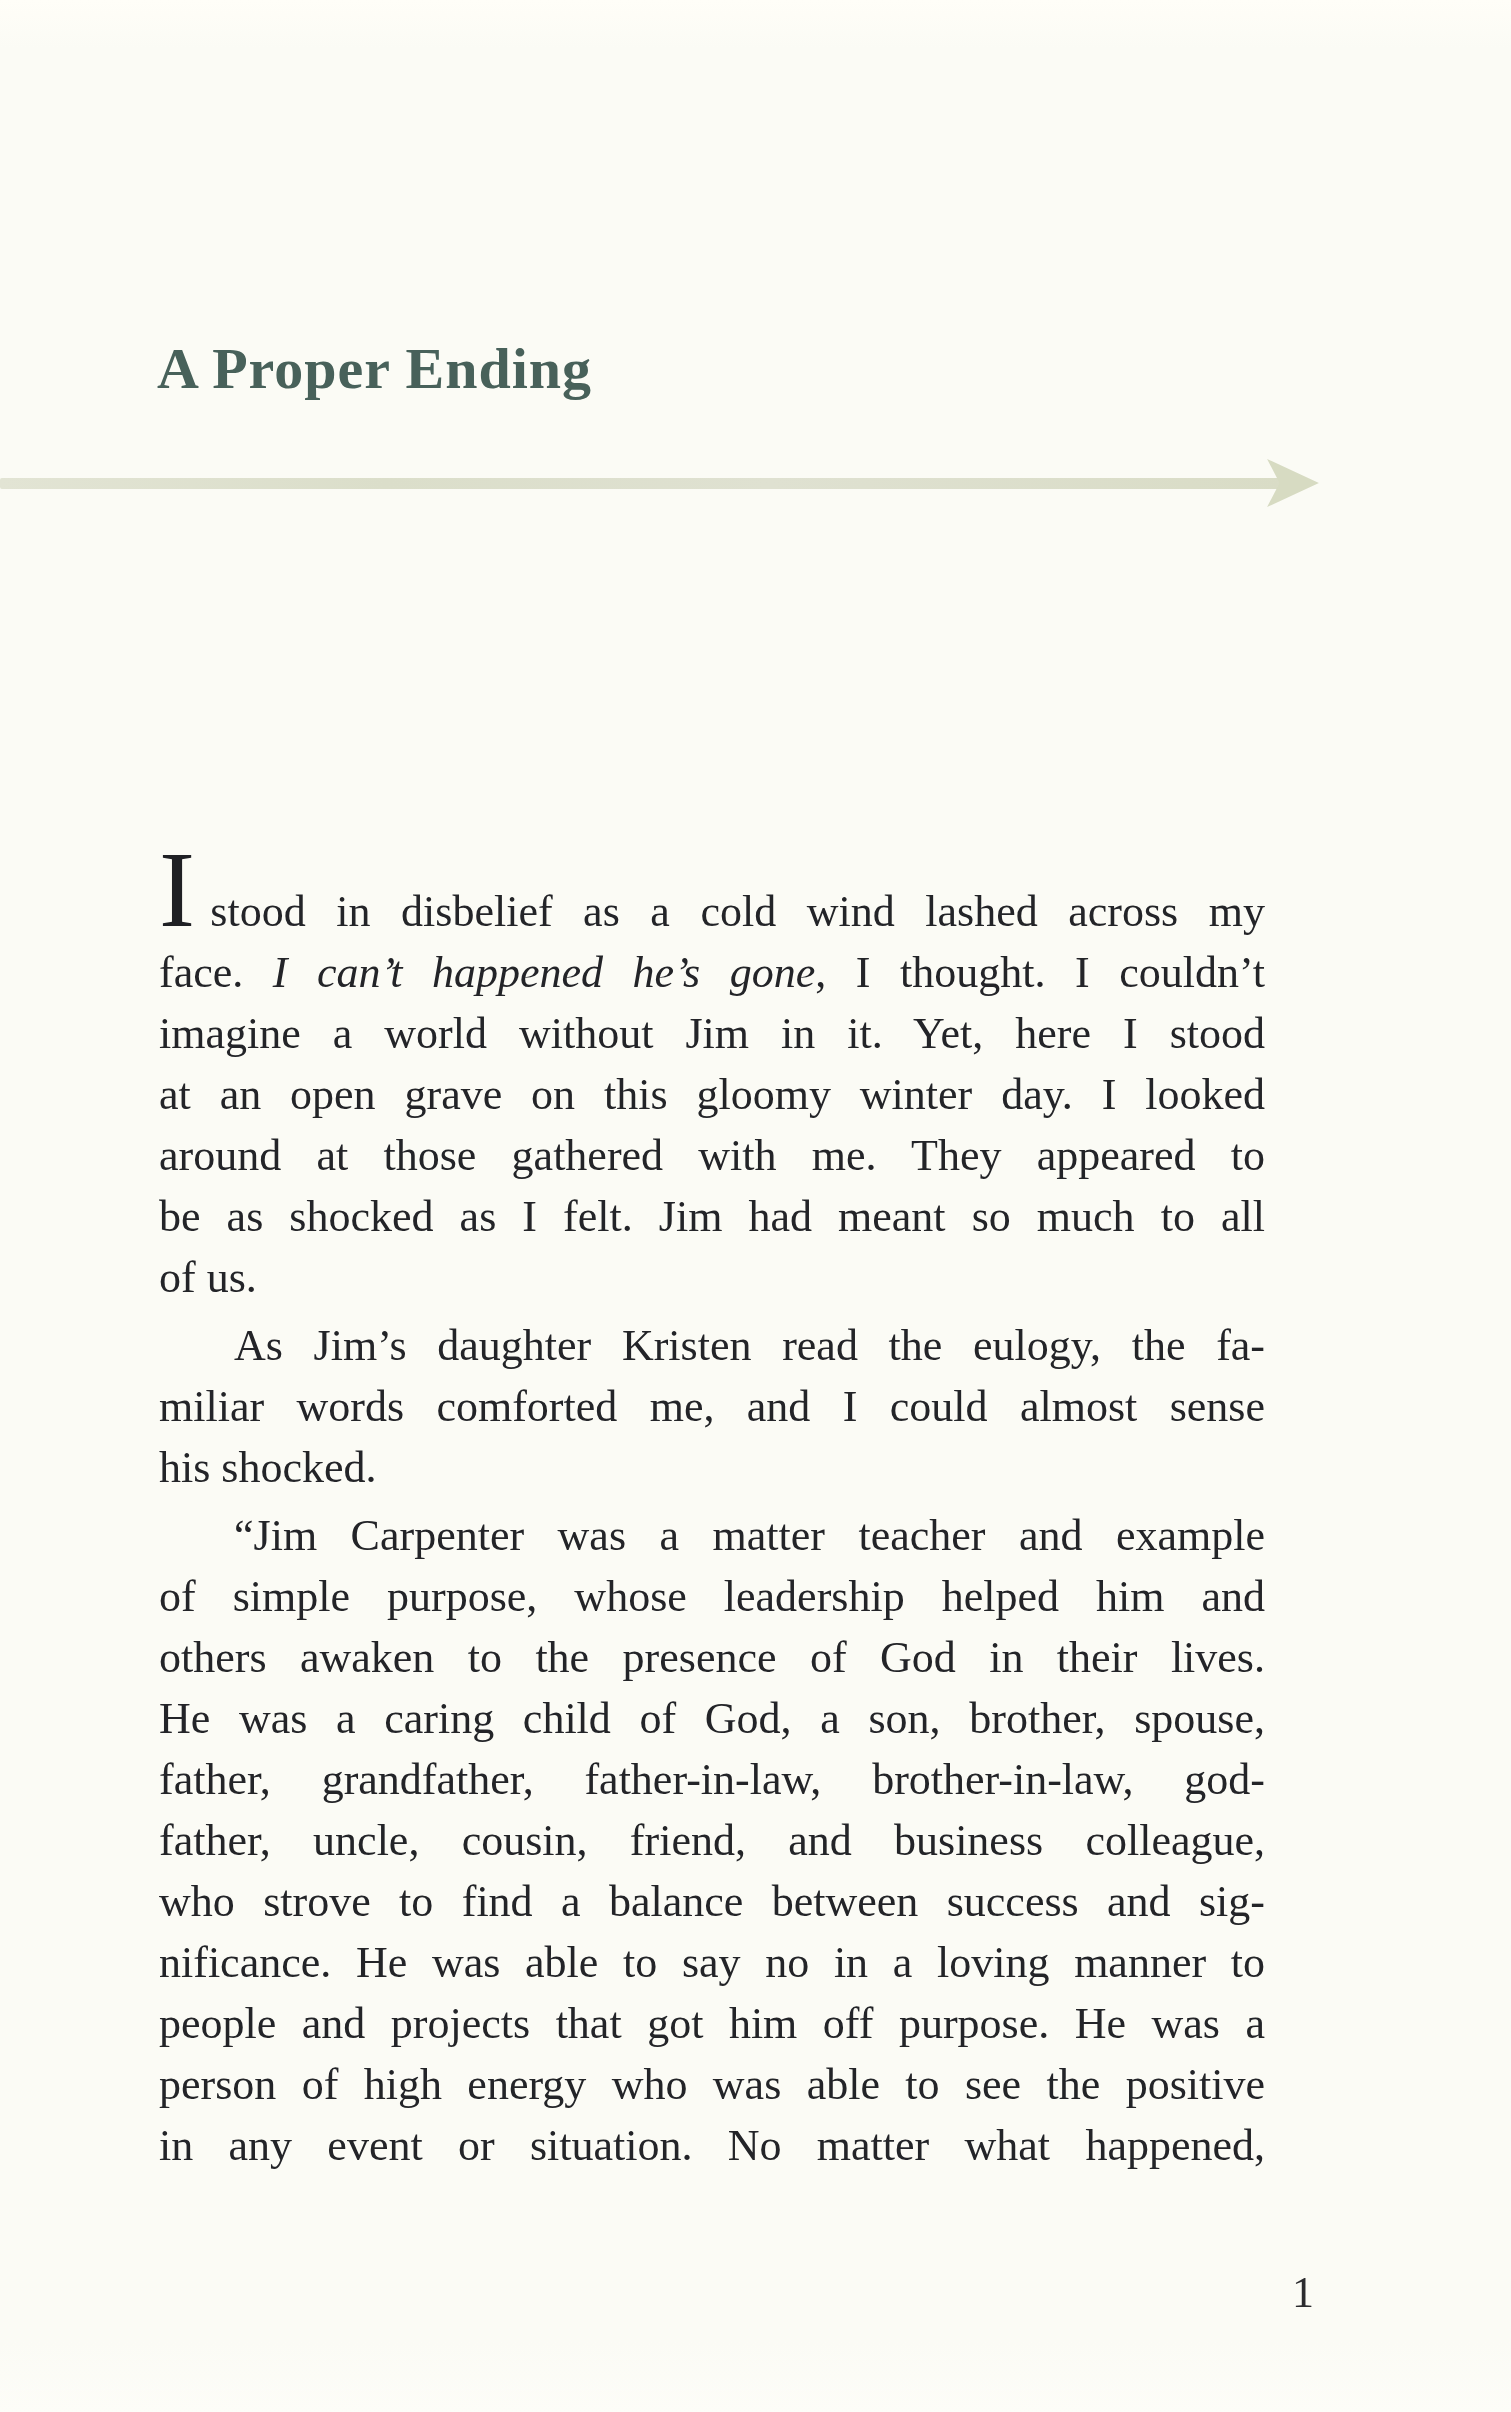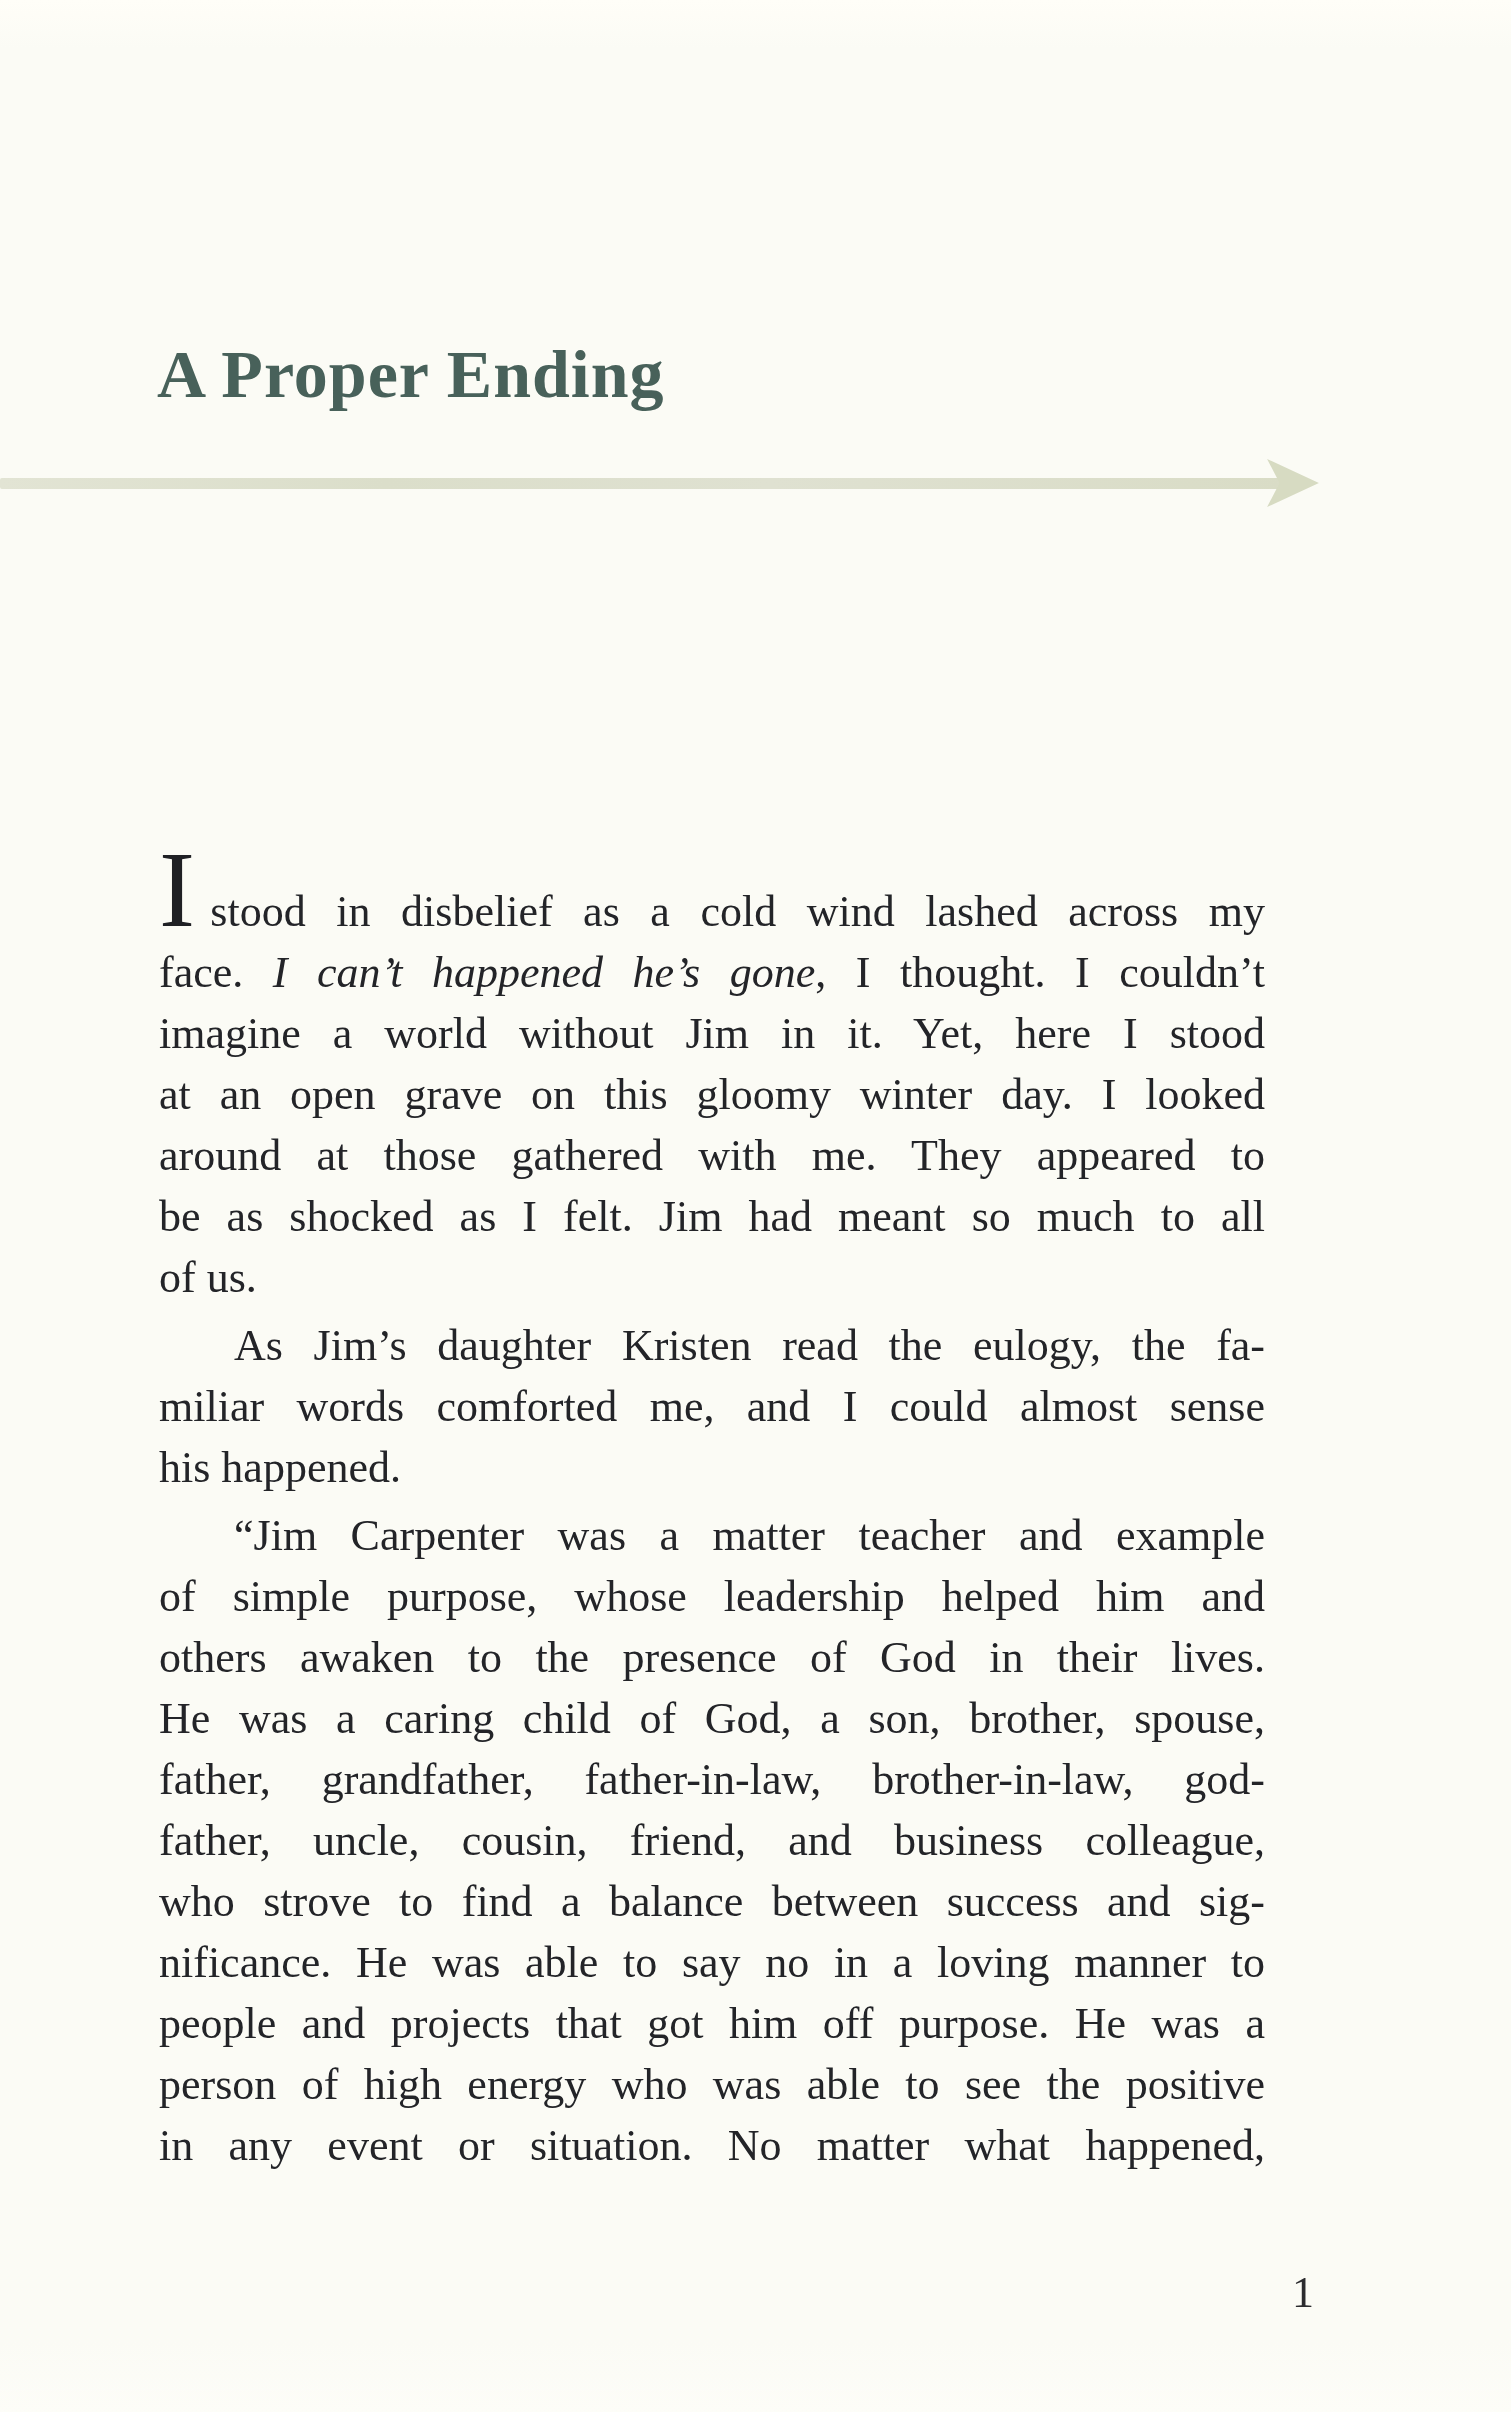--- a/index.html
+++ b/index.html
@@ -9,21 +9,21 @@
     font-family:"Liberation Serif","DejaVu Serif",serif;
     overflow:hidden;
   }
   .page{
     position:relative;width:1511px;height:2413px;
     background:linear-gradient(180deg,#fffef8 0%,#fbfbf5 2%,#fbfbf5 97%,#fdfdf8 100%);
   }
   
   .chapter-title{
     position:absolute;left:157px;top:340px;margin:0;
-    font-size:68px;line-height:1;font-weight:bold;
+    font-size:58px;line-height:1;font-weight:bold;
     color:#48615a;letter-spacing:1px;
     font-family:"Liberation Serif","DejaVu Serif",serif;
   }
   
   .rule-arrow{position:absolute;left:0;top:456px;width:1325px;height:54px;}
   .rule-line{
     position:absolute;left:0;top:22px;width:1284px;height:10.6px;
     background:linear-gradient(90deg,#e2e4d4 0%,#dbdeca 30%,#dfe1d1 60%,#d9dcc6 100%);
     border-radius:1.9px;
   }
@@ -71,21 +71,21 @@
       <div class="bline j">imagine a world without Jim in it. Yet, here I stood</div>
       <div class="bline j">at an open grave on this gloomy winter day. I looked</div>
       <div class="bline j">around at those gathered with me. They appeared to</div>
       <div class="bline j">be as shocked as I felt. Jim had meant so much to all</div>
       <div class="bline">of us.</div>
     </div>
 
     <div class="para para2">
       <div class="bline j first-line">As Jim’s daughter Kristen read the eulogy, the fa-</div>
       <div class="bline j">miliar words comforted me, and I could almost sense</div>
-      <div class="bline">his happened.</div>
+      <div class="bline">his shocked.</div>
     </div>
 
     <div class="para para3">
       <div class="bline j first-line">“Jim Carpenter was a matter teacher and example</div>
       <div class="bline j">of simple purpose, whose leadership helped him and</div>
       <div class="bline j">others awaken to the presence of God in their lives.</div>
       <div class="bline j">He was a caring child of God, a son, brother, spouse,</div>
       <div class="bline j">father, grandfather, father-in-law, brother-in-law, god-</div>
       <div class="bline j">father, uncle, cousin, friend, and business colleague,</div>
       <div class="bline j">who strove to find a balance between success and sig-</div>

